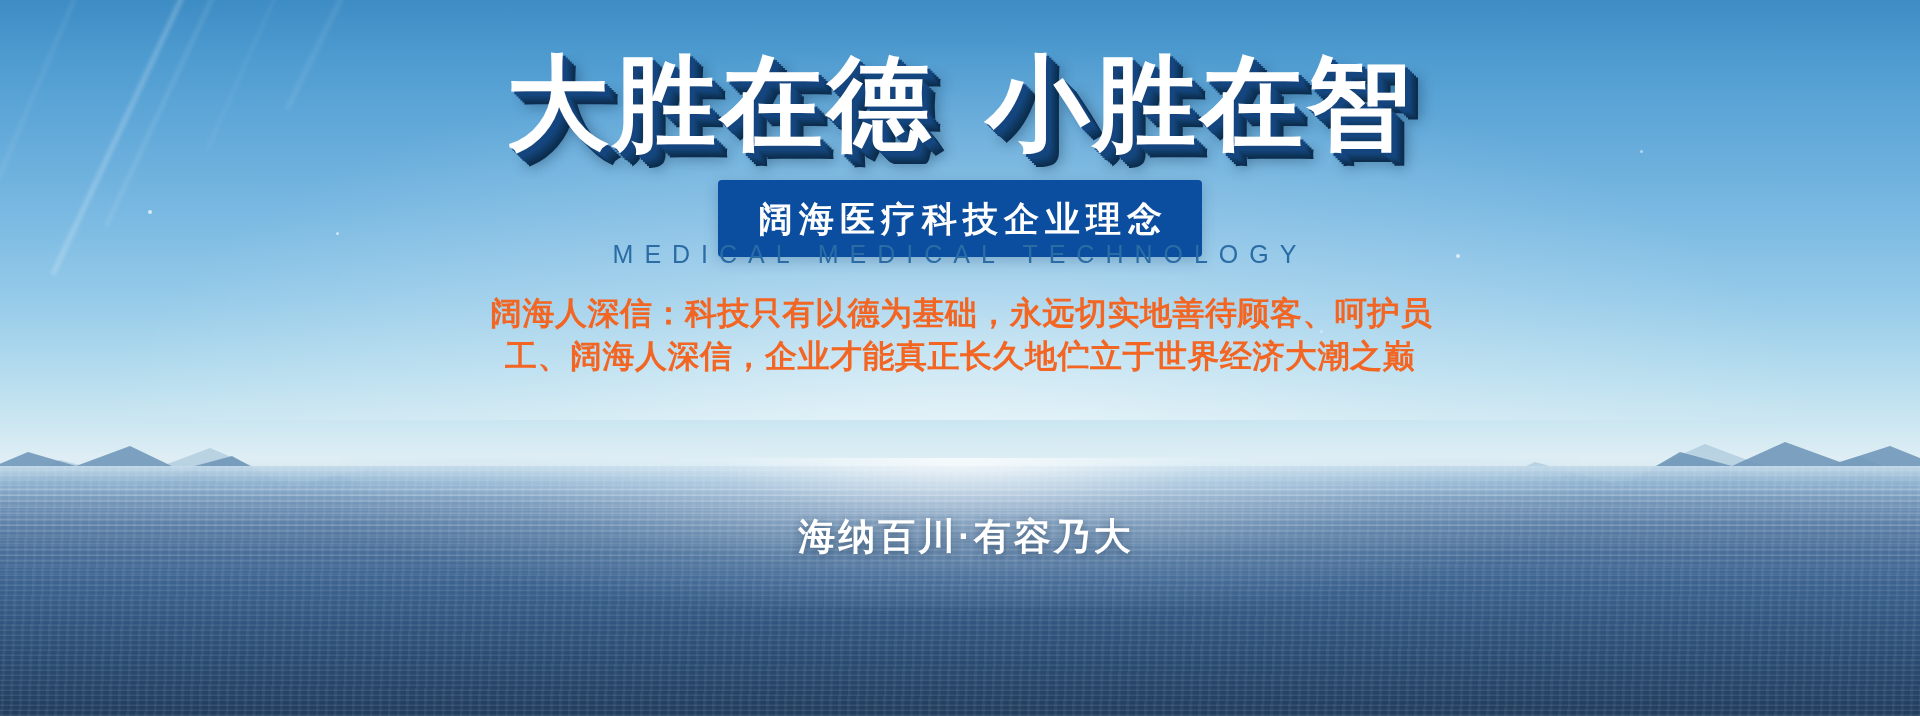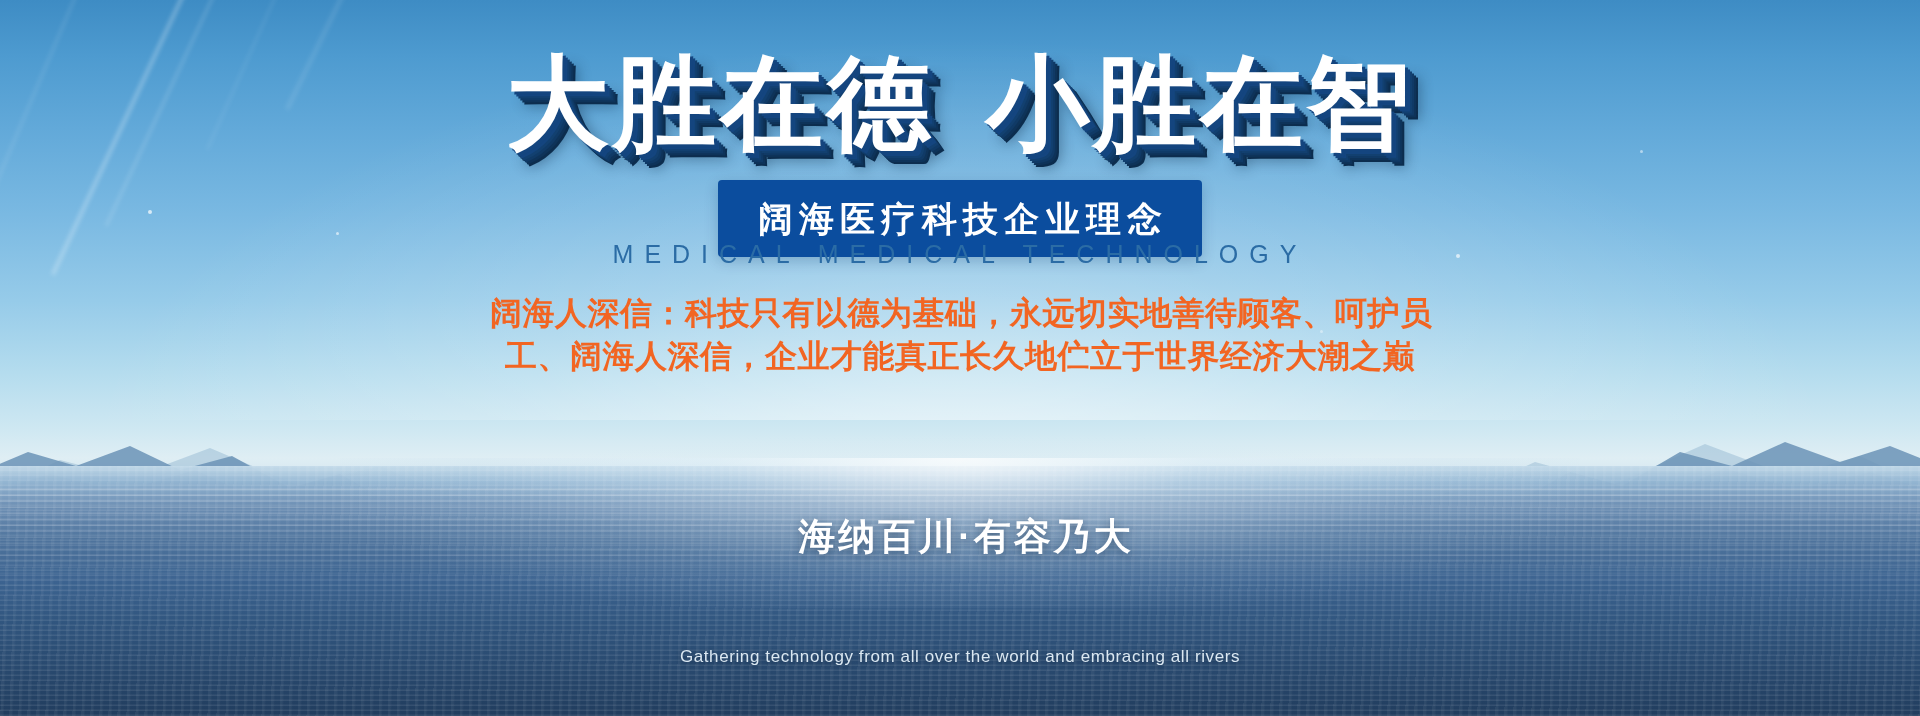--- a/index.html
+++ b/index.html
@@ -279,16 +279,15 @@
     </div>
 
     <div class="badge-en">MEDICAL MEDICAL TECHNOLOGY</div>
 
     <div class="slogan">
       <span class="ln">阔海人深信：科技只有以德为基础，永远切实地善待顾客、呵护员</span>
       <span class="ln">工、阔海人深信，企业才能真正长久地伫立于世界经济大潮之巅</span>
     </div>
 
     <div class="sea-cn">海纳百川·有容乃大</div>
-    <div class="sea-en">Gathering technology from all over the world and embracing all rivers</div>
 
   </div>
 </div>
 
 </body></html>

